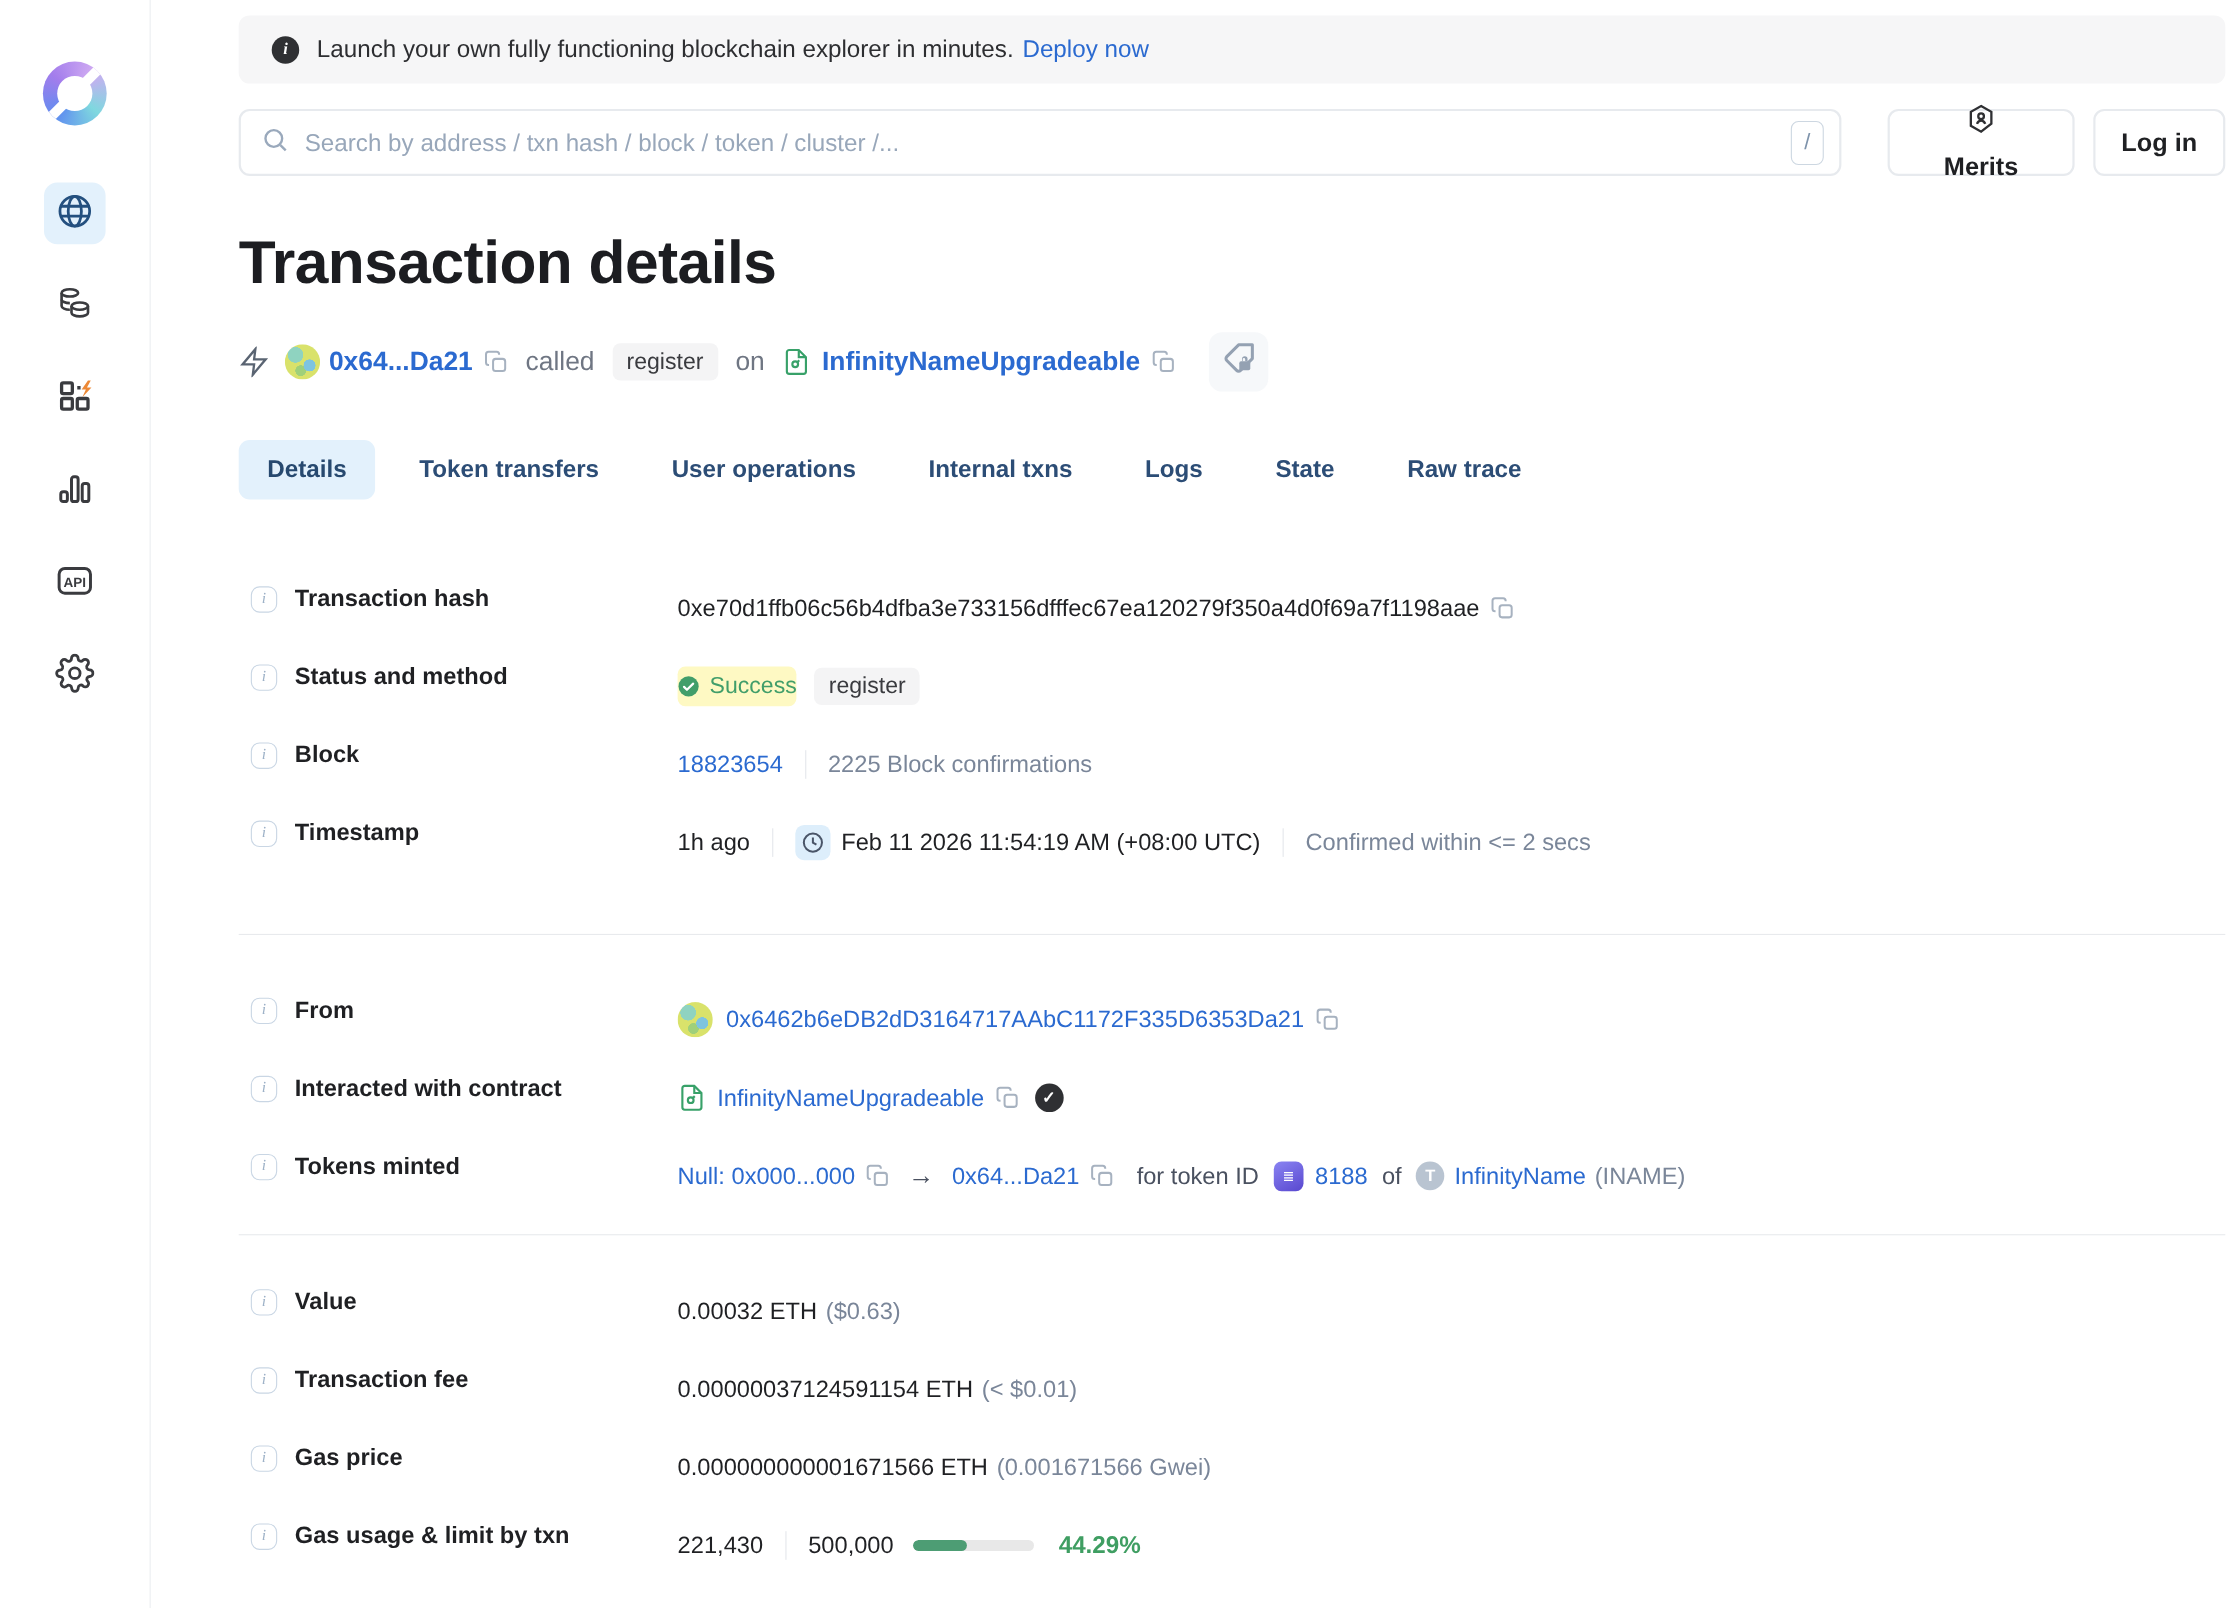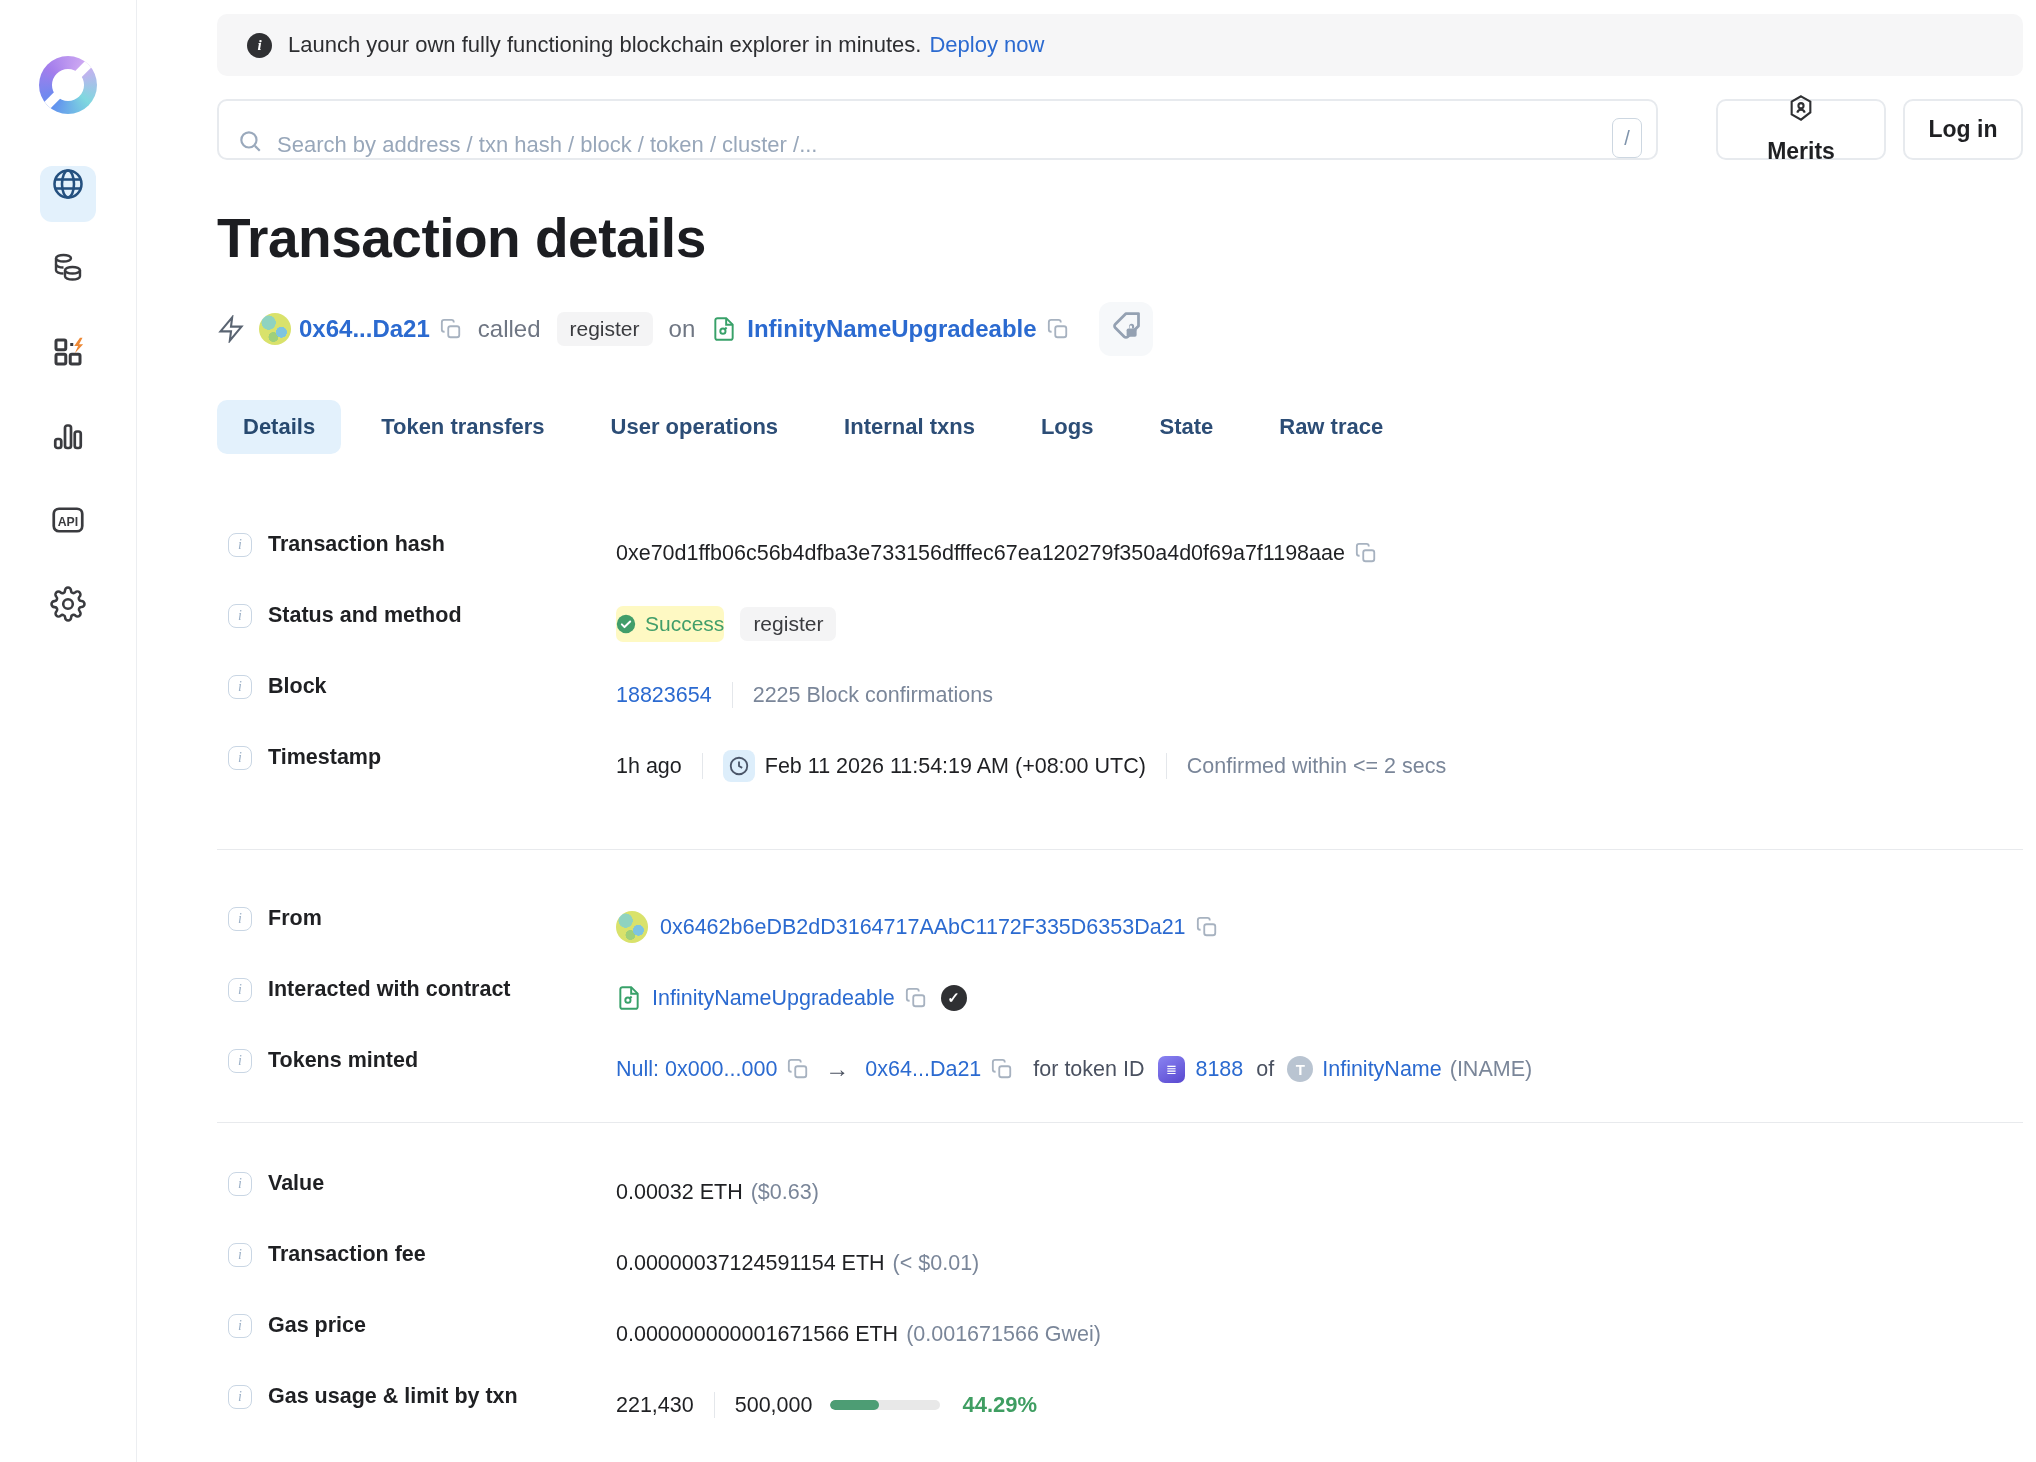--- a/index.html
+++ b/index.html
@@ -7,37 +7,37 @@
     font-family:"Liberation Sans", sans-serif; color:#1f2023; }
 
   
   .sidebar { position:fixed; left:0; top:0; width:137px; height:1462px;
     border-right:1px solid #eceef1; background:#fff; display:flex; flex-direction:column; align-items:center; }
   .logo { margin-top:56px; width:58px; height:58px; border-radius:50%; overflow:hidden;
     background:conic-gradient(from 130deg,#7fd8df,#5f8df0,#a37dec,#cfaaf2,#7fd8df); position:relative; }
   .logo::before { content:""; position:absolute; inset:13px; background:#fff; border-radius:50%; z-index:2; }
   .logo::after { content:""; position:absolute; width:9px; height:84px; background:#fff; left:25px; top:-14px; transform:rotate(45deg); z-index:1; }
   .nav { margin-top:52px; display:flex; flex-direction:column; gap:28px; }
-  .nav-btn { width:56px; height:56px; border-radius:12px; display:flex; justify-content:center; cursor:pointer; }
+  .nav-btn { width:56px; height:56px; border-radius:12px; display:flex; align-items:center; justify-content:center; cursor:pointer; }
   .nav-btn.active { background:#e3f1fc; }
   .nav-btn svg { width:36px; height:36px; }
 
   
   .main { margin-left:137px; padding:14px 13px 0 80px; position:relative; }
 
   .banner { height:62px; background:#f6f6f7; border-radius:10px; display:flex; align-items:center;
     padding:0 30px; font-size:22px; color:#2d2e31; margin-bottom:23px; }
   .info-dot { width:25px; height:25px; border-radius:50%; background:#2f3033; color:#fff; display:flex;
     align-items:center; justify-content:center; font-weight:700; font-size:15px; margin-right:16px;
     font-family:"Liberation Serif", serif; font-style:italic; flex:none; }
   .banner a { color:#2b6ad0; text-decoration:none; margin-left:8px; cursor:pointer; }
 
   .topbar { display:flex; align-items:center; margin-bottom:46px; }
   .searchbox { flex:1; height:61px; border:2px solid #e7eaee; border-radius:10px; display:flex;
-    align-items:flex-end; padding:0 14px 0 18px; margin-right:58px; background:#fff; }
+    align-items:center; padding:0 14px 0 18px; margin-right:42px; background:#fff; }
   .searchbox input { flex:1; border:none; outline:none; font-size:22px; color:#1f2023; margin-left:14px;
     font-family:"Liberation Sans", sans-serif; }
   .searchbox input::placeholder { color:#98a7ba; }
   .hotkey { width:30px; height:40px; border:1px solid #cdd7e1; border-radius:7px; color:#7e93ab;
     font-size:20px; display:flex; align-items:center; justify-content:center; flex:none; }
   .btn { height:61px; border:2px solid #e7eaee; border-radius:10px; background:#fff; font-size:23px;
     font-weight:700; color:#1f2023; display:flex; align-items:center; justify-content:center;
     cursor:pointer; font-family:"Liberation Sans", sans-serif;flex-direction:column; }
   .btn.merits { width:170px; margin-right:17px; gap:10px; }
   .btn.login { width:120px; }

